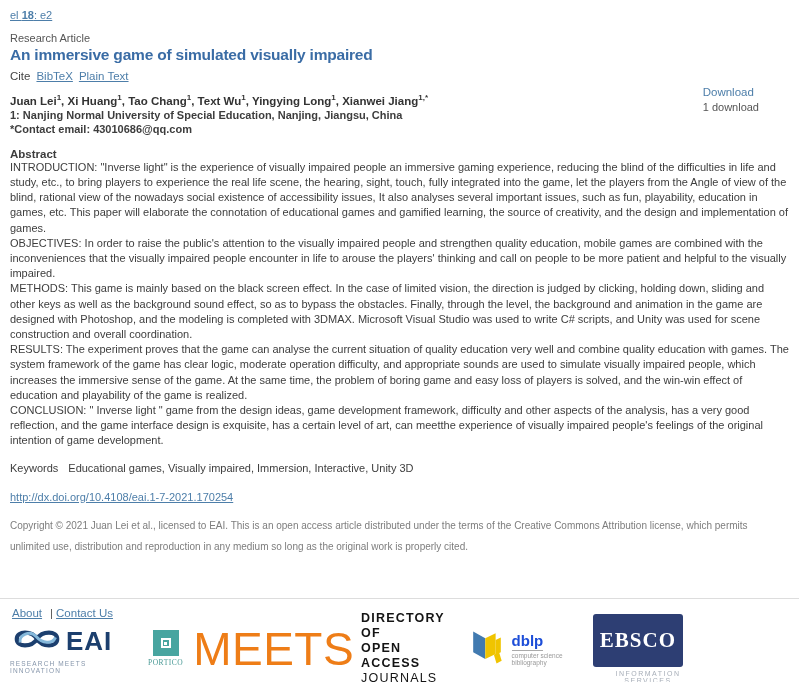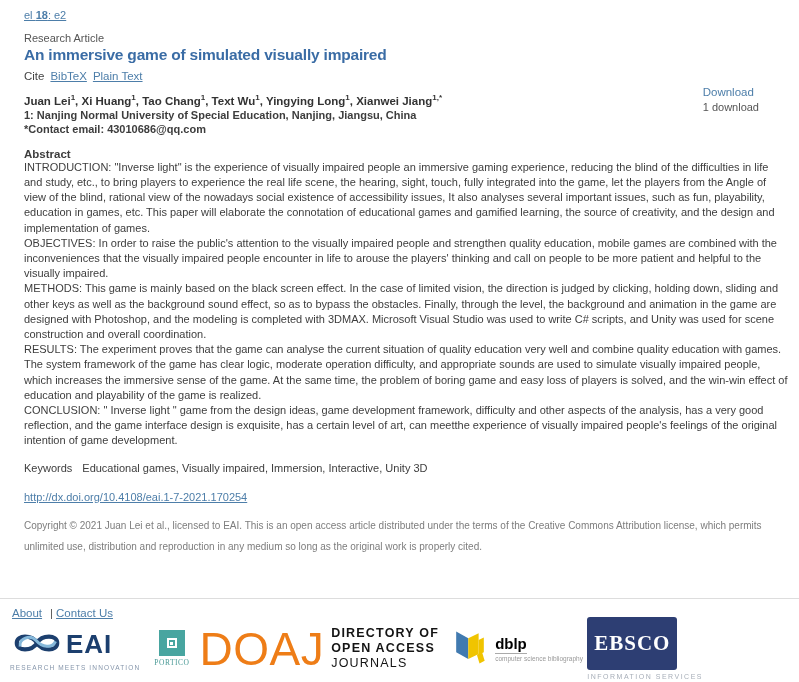--- a/index.html
+++ b/index.html
@@ -3,21 +3,21 @@
 <meta charset="utf-8">
 <style>
   * { box-sizing: border-box; }
   html,body { margin:0; padding:0; }
   body {
     width:799px; height:682px; position:relative; overflow:hidden;
     background:#fff; color:#3d3d3d;
     font-family:"Liberation Sans", sans-serif;
   }
   a { cursor:pointer; }
-  .main { padding:5px 10px 0 24px; position:relative; }
+  .main { padding:5px 10px 0 10px; position:relative; }
 
   .issue-link { font-size:11px; color:#4d7ea9; text-decoration:underline; display:inline-block; }
   .issue-link .num { font-weight:bold; }
 
   .article-type { margin-top:9px; font-size:11px; color:#555; }
   .title { margin-top:2px; font-size:15.5px; font-weight:bold; color:#3a6ca5; letter-spacing:-0.2px; }
 
   .cite-row { margin-top:6px; font-size:11.5px; color:#444; }
   .cite-row a { color:#4d7ea9; text-decoration:underline; margin-left:6px; }
 
@@ -67,21 +67,21 @@
                   letter-spacing:0.5px; margin-top:2px; }
 
   .logo-doaj { margin-left:10px; display:flex; align-items:center; }
   .doaj-text { font-size:46px; color:#ee7d17; line-height:44px; font-weight:500; letter-spacing:0.5px; }
   .doaj-caption { margin-left:7px; color:#141414; }
   .doaj-caption .c1, .doaj-caption .c2 { font-weight:bold; font-size:12.5px; letter-spacing:1.2px; line-height:15px; }
   .doaj-caption .c3 { font-weight:normal; font-size:12.5px; letter-spacing:1.2px; line-height:15px; }
 
   .logo-dblp { margin-left:12px; display:flex; align-items:center; }
   .dblp-textcol { margin-left:6px; }
-  .dblp-name { font-size:15px; font-weight:bold; color:#000000; line-height:16px;
+  .dblp-name { font-size:15px; font-weight:bold; color:#1d4ed8; line-height:16px;
                padding-bottom:1px; border-bottom:1px solid #aaa; display:inline-block; }
   .dblp-tagline { font-size:6.5px; color:#999; margin-top:1px; }
 
   .logo-ebsco { margin-left:auto; margin-right:96px; text-align:center; }
   .ebsco-box { width:90px; height:53px; background:#2d3e73; color:#fff;
                font-family:"Liberation Serif", serif; font-size:21px; font-weight:bold;
                display:flex; align-items:center; justify-content:center;
                border-radius:3px; letter-spacing:1px; }
   .ebsco-tagline { font-size:7px; color:#a7aeb8; letter-spacing:1.5px; margin-top:3px; }
 </style>
@@ -153,21 +153,21 @@
     <div class="logo-portico">
       <div class="portico-square">
         <div class="portico-inner">
             <div class="portico-dot"></div>
           </div>
       </div>
       <div class="portico-text">PORTICO</div>
     </div>
 
     <div class="logo-doaj">
-      <span class="doaj-text">DOAJ</span>
+      <span class="doaj-text">MEETS</span>
       <div class="doaj-caption">
         <div class="c1">DIRECTORY OF</div>
         <div class="c2">OPEN ACCESS</div>
         <div class="c3">JOURNALS</div>
       </div>
     </div>
 
     <div class="logo-dblp">
       <span>
         <svg viewBox="0 0 44 44" width="38" height="38">

